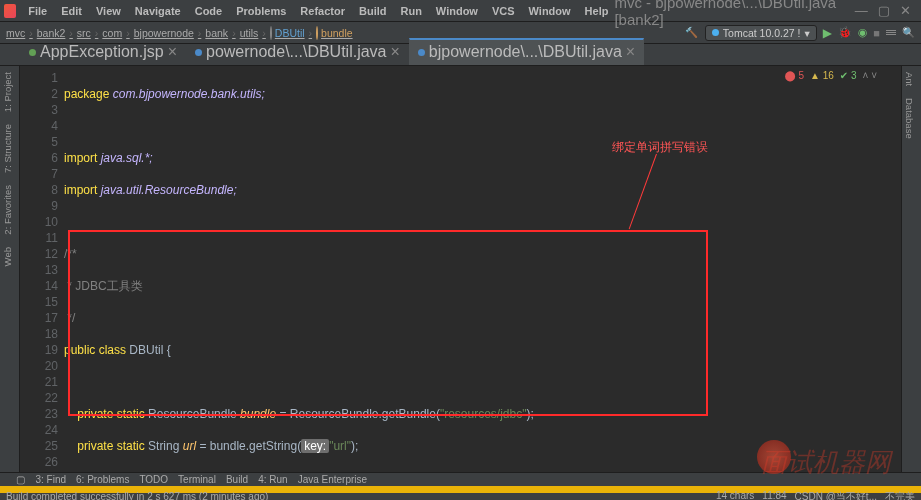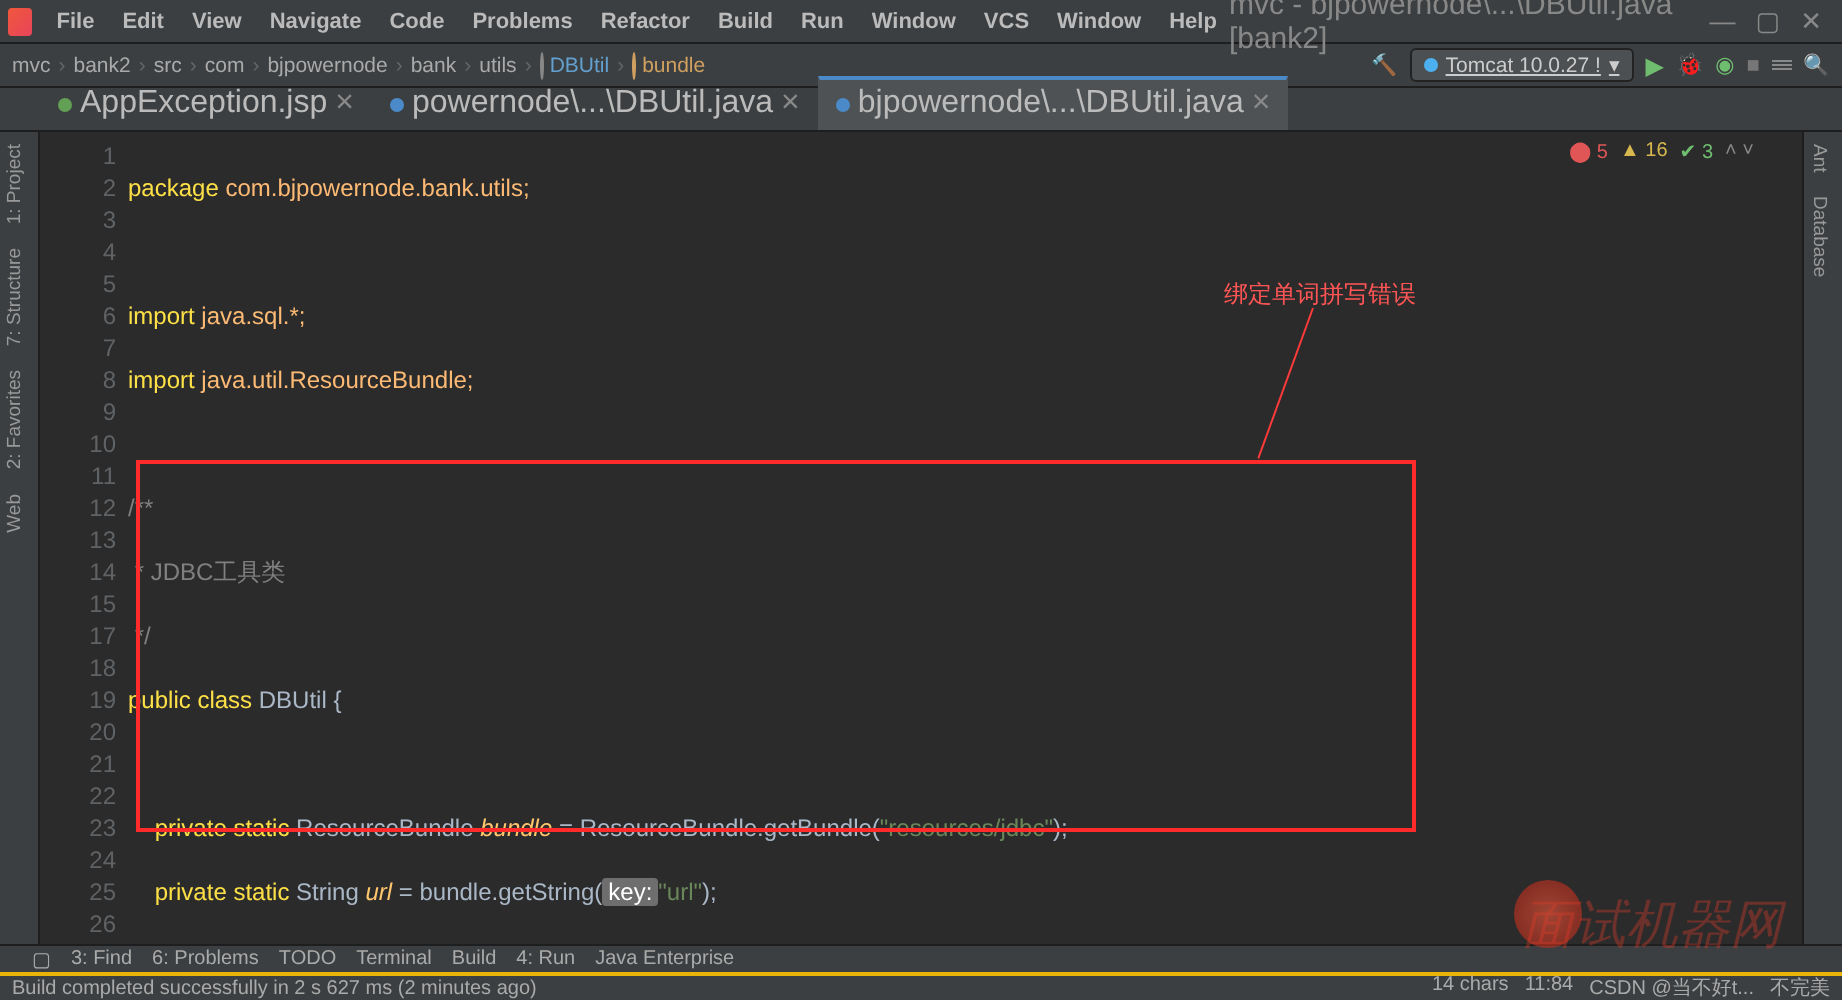--- a/index.html
+++ b/index.html
@@ -4,53 +4,53 @@
 <style>
 * { margin:0; padding:0; box-sizing:border-box; font-family:"Segoe UI",Arial,sans-serif; }
 body { background:#2b2b2b; color:#a9b7c6; font-size:11px; width:921px; height:500px; overflow:hidden; position:relative; }
 .titlebar { height:22px; background:#3c3f41; display:flex; align-items:center; padding:0 4px; border-bottom:1px solid #1e1e1e; }
 .tb-icon { width:14px; height:14px; background:linear-gradient(135deg,#f0573b,#e8455a); border-radius:2px; margin-right:6px; }
 .menu { display:flex; gap:2px; color:#bbb;font-weight:bold; }
 .menu span { padding:2px 6px; cursor:pointer; }
 .tb-title { margin-left:auto; margin-right:auto; color:#888; font-size:15px; }
 .tb-ctrls { display:flex; gap:10px; color:#888; font-size:13px; padding-right:6px; }
 .toolbar { height:22px; background:#3c3f41; display:flex; align-items:center; padding:0 6px; border-bottom:1px solid #1e1e1e; font-size:10.5px; }
-.crumbs { display:flex; align-items:center; gap:4px; color:#aaa; }
+.crumbs { display:flex; align-items:center; gap:4px; color:#aaa;text-decoration:underline; }
 .crumbs .sep { color:#666; }
 .target { width:8px; height:8px; border:1px solid #888; border-radius:50%; margin-right:3px; }
 .tb-right { margin-left:auto; display:flex; align-items:center; gap:6px; }
 .ham { display:flex; flex-direction:column; gap:1px; }
 .ham b { width:10px; height:1px; background:#888; display:block; }
-.run-sel { display:flex; align-items:center; background:#4c5052; border:1px solid #222; padding:1px 6px; border-radius:3px; color:#ccc; gap:4px; font-size:10.5px;text-decoration:underline; }
+.run-sel { display:flex; align-items:center; background:#4c5052; border:1px solid #222; padding:1px 6px; border-radius:3px; color:#ccc; gap:4px; font-size:10.5px; }
 .run-sel .dot { width:7px; height:7px; background:#4cb0f0; border-radius:50%; }
 .play { color:#6fbe6f; font-size:12px; }
 .bug { color:#6fbe6f; font-size:11px; }
 .rerun { color:#6fbe6f; font-size:11px; }
 .stop { color:#777; font-size:11px; }
 .tabs { height:22px; background:#3c3f41; display:flex; align-items:end; padding-left:20px; border-bottom:1px solid #1e1e1e; }
 .tab { padding:3px 8px; color:#bbb; border:1px solid transparent; display:flex; align-items:center; gap:4px; font-size:16px; }
 .tab.active { background:#4e5254; border-top:2px solid #4b8ac9; }
 .tab .tabdot { width:7px;height:7px;border-radius:50%;background:#62a055; }
 .tab .close { color:#888; }
 .editor { position:absolute; top:66px; left:20px; right:20px; bottom:28px; background:#2b2b2b; }
 .gutter { position:absolute; left:0; top:0; width:38px; text-align:right; color:#606366; font:12px "JetBrains Mono",Consolas,monospace; line-height:16px; padding-top:4px; }
 .code { position:absolute; left:44px; right:0; top:0; bottom:0; font:12px "JetBrains Mono",Consolas,monospace; line-height:16px; padding-top:4px; white-space:pre; }
 .kw { color:#fde047; }
 .str { color:#6a8759; }
 .cls { color:#a9b7c6; }
 .id { color:#ffc66d; font-style:italic; }
 .cmt { color:#808080; }
-.pkg { color:#fdba74; }
+.pkg { color:#c4b5fd;font-style:italic; }
 .pill { background:#6e6e6e; color:#fff; padding:0 3px; border-radius:2px; font-style:normal; }
 .side-l { position:absolute; left:0; top:66px; bottom:28px; width:20px; background:#3c3f41; border-right:1px solid #1e1e1e; }
 .side-r { position:absolute; right:0; top:66px; bottom:28px; width:20px; background:#3c3f41; border-left:1px solid #1e1e1e; }
 .side-txt { writing-mode:vertical-rl; transform:rotate(180deg); font-size:9.5px; color:#999; padding:6px 2px; }
 .side-txt2 { writing-mode:vertical-rl; font-size:9.5px; color:#999; padding:6px 2px; }
 .statustabs { position:absolute; bottom:14px; left:0; right:0; height:14px; background:#3c3f41; display:flex; align-items:center; gap:10px; padding-left:16px; color:#aaa; font-size:10px; border-top:1px solid #1e1e1e; }
-.statusbar { position:absolute; bottom:0; left:0; right:0; height:14px; background:#3c3f41; display:flex; align-items:center; padding:0 6px; color:#aaa; font-size:10px; border-top:2px solid #eab308; }
+.statusbar { position:absolute; bottom:0; left:0; right:0; height:14px; background:#3c3f41; display:flex; align-items:center; padding:0 6px; color:#aaa; font-size:10px; border-top:7px solid #eab308; }
 .statusbar .r { margin-left:auto; display:flex; gap:8px; }
 .redbox { position:absolute; border:2px solid #ff2a2a; pointer-events:none; }
 .anno { position:absolute; color:#ff5555; font-size:12px; pointer-events:none; }
 .anno-line { position:absolute; width:1px; background:#ff3a3a; transform-origin:top; pointer-events:none; }
 .insp { position:absolute; top:4px; right:24px; font-size:10px; display:flex; gap:6px; }
 .insp .e { color:#e05555; }
 .insp .w { color:#d6b84e; }
 .insp .g { color:#6fbe6f; }
 .watermark { position:absolute; right:30px; bottom:20px; font-size:26px; color:rgba(230,60,40,0.35); font-style:italic; pointer-events:none; }
 .wm-dot { width:34px; height:34px; background:radial-gradient(circle,#f0573b,#b02012); border-radius:50%; position:absolute; right:130px; bottom:26px; opacity:.6; }

